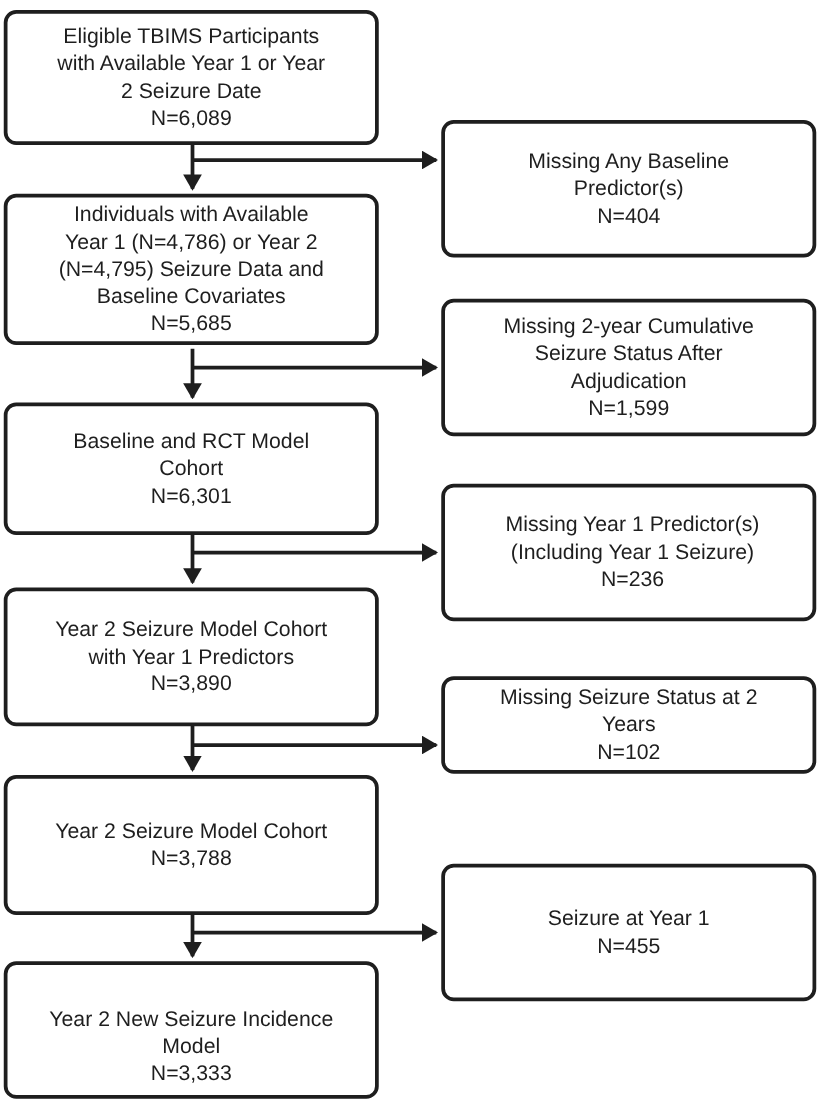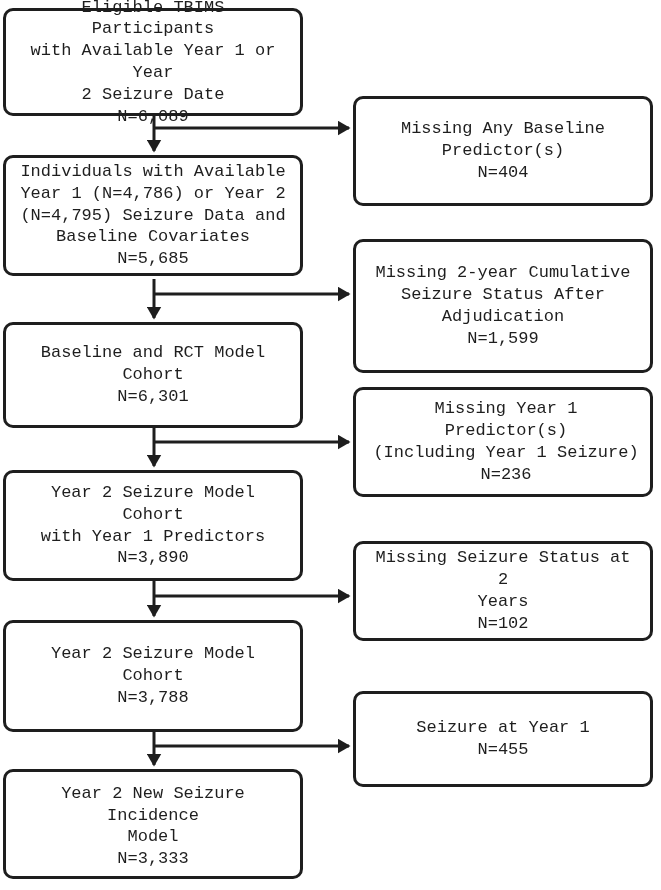--- a/index.html
+++ b/index.html
@@ -11,21 +11,21 @@
   html, body {
     margin: 0;
     padding: 0;
     background: var(--background);
   }
   .canvas {
     position: relative;
     width: 661px;
     height: 890px;
     background: var(--background);
-    font-family: Liberation Mono, monospace;
+    font-family: Liberation Sans, sans-serif;
     overflow: hidden;
   }
   .arrow-layer {
     position: absolute;
     left: 0;
     top: 0;
     width: 661px;
     height: 890px;
   }
   .arrow-layer line {
@@ -116,37 +116,37 @@
 Model
 N=3,333</div>
   </div>
 
   <div class="box" style="left:353px; top:72px; width:300px; height:110px;margin-top:24px;">
     <div class="box-text">Missing Any Baseline
 Predictor(s)
 N=404</div>
   </div>
 
-  <div class="box" style="left:353px; top:239px; width:300px; height:134px;">
+  <div class="box" style="left:353px; top:239px; width:300px; height:110px;">
     <div class="box-text">Missing 2-year Cumulative
 Seizure Status After
 Adjudication
 N=1,599</div>
   </div>
 
   <div class="box" style="left:353px; top:387px; width:300px; height:110px;padding-left:16px;">
     <div class="box-text">Missing Year 1 Predictor(s)
 (Including Year 1 Seizure)
 N=236</div>
   </div>
 
-  <div class="box" style="left:353px; top:541px; width:300px; height:100px;">
+  <div class="box" style="left:353px; top:541px; width:300px; height:78px;">
     <div class="box-text">Missing Seizure Status at 2
 Years
 N=102</div>
   </div>
 
-  <div class="box" style="left:353px; top:691px; width:300px; height:96px;">
+  <div class="box" style="left:353px; top:691px; width:300px; height:110px;">
     <div class="box-text">Seizure at Year 1
 N=455</div>
   </div>
 
 </div>
 
 </body></html>

